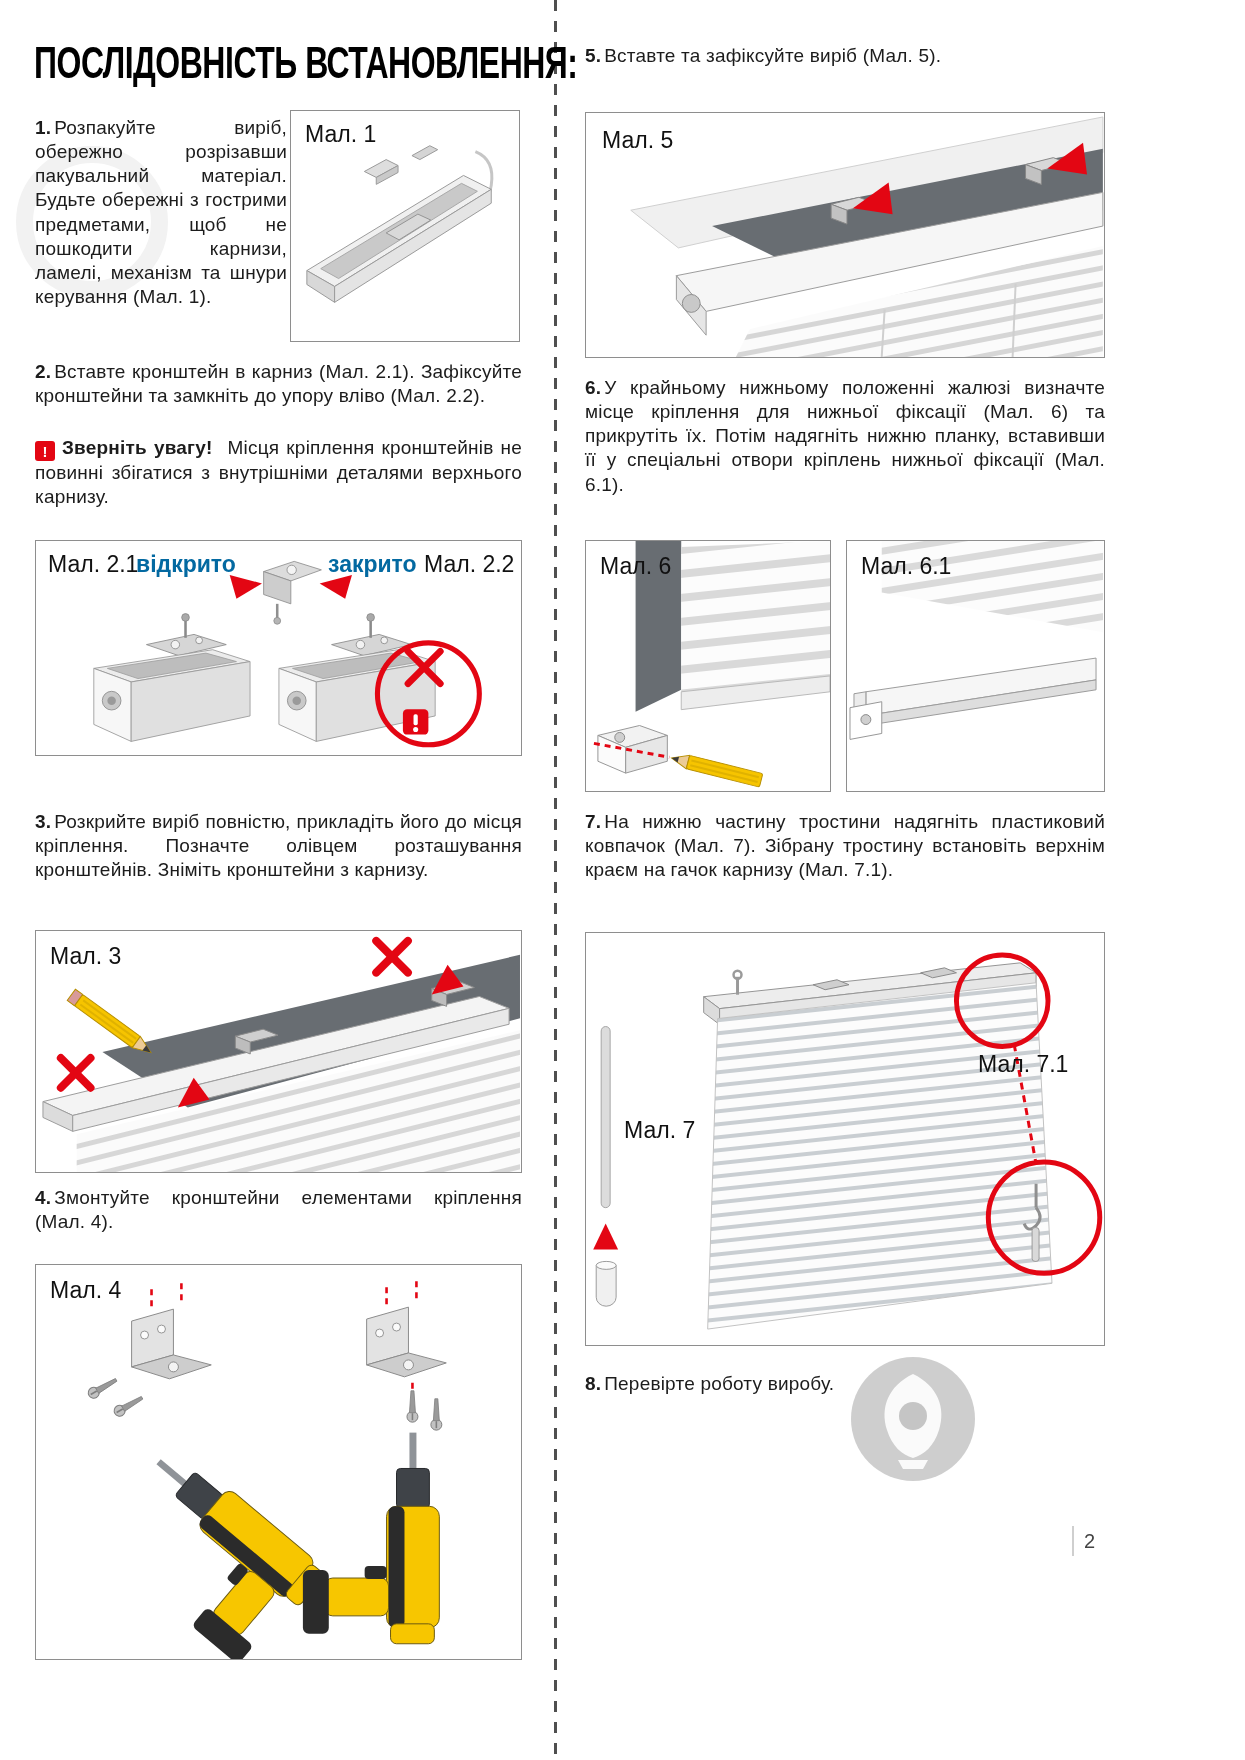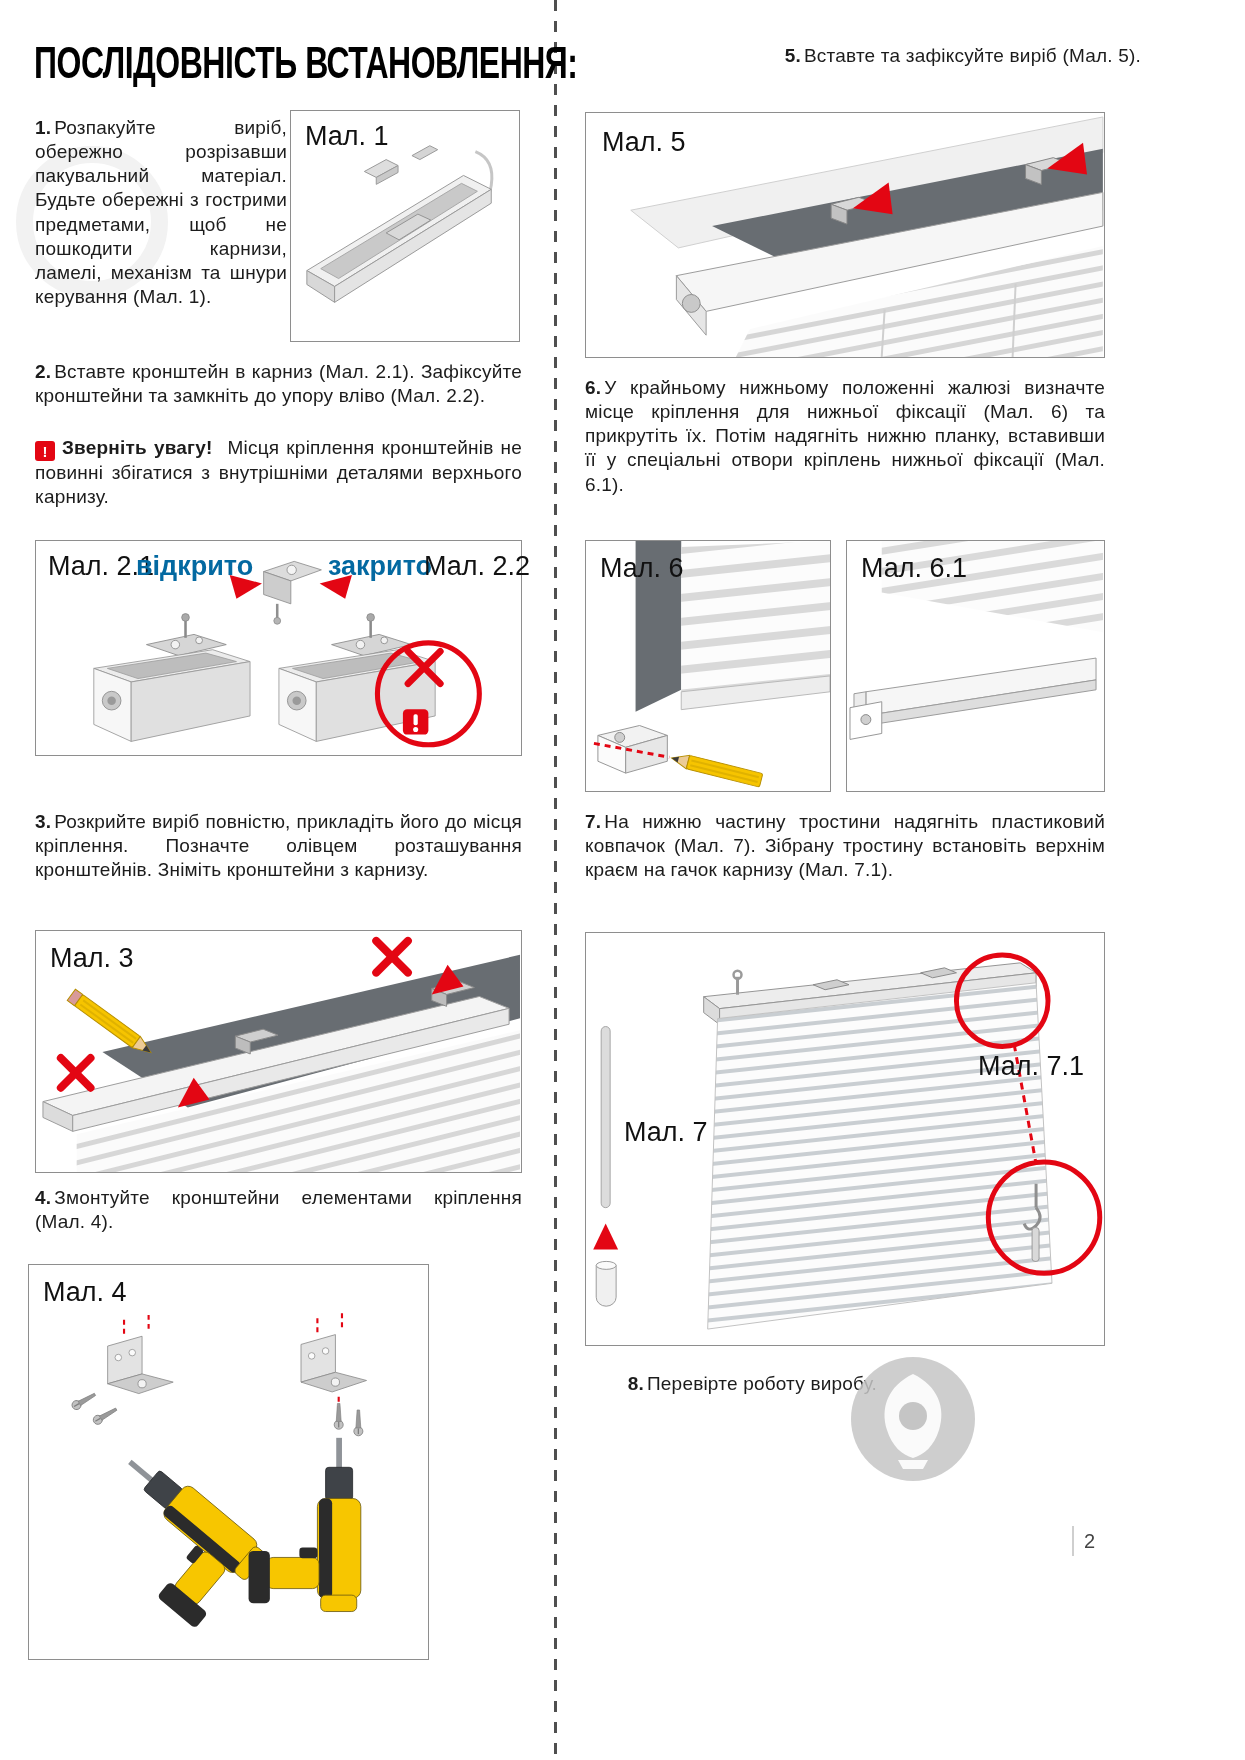--- a/index.html
+++ b/index.html
@@ -6,29 +6,29 @@
   html,body{background:#ffffff;}
   body{width:1245px;height:1760px;position:relative;overflow:hidden;
        font-family:"Liberation Sans","DejaVu Sans",sans-serif;color:#1c1c1c;}
   .divider{position:absolute;left:554px;top:0;width:3px;height:1760px;
            background:repeating-linear-gradient(180deg,#4f4f4f 0 11px,transparent 11px 21px);}
   .title{position:absolute;left:34px;top:38px;font-size:34px;font-weight:bold;
          letter-spacing:-0.5px;transform:scale(0.94,1.28);transform-origin:left top;
          white-space:nowrap;color:#000;}
   .step{position:absolute;font-size:19px;line-height:1.27;text-align:justify;
         color:#1c1c1c;letter-spacing:0.2px;}
-  .oneline{text-align:right;margin-left:36px;}
+  .oneline{text-align:left;}
   .stepnum{font-weight:bold;margin-right:3px;}
   .warn-title{margin-right:15px;}
   .warn-icon{display:inline-block;width:20px;height:20px;border-radius:3px;background:#e30613;
              color:#fff;text-align:center;line-height:21px;font-size:15px;font-weight:bold;
              margin-right:7px;vertical-align:-3px;}
   .figbox{position:absolute;border:1px solid #8e8e8e;background:#fff;}
   .figbox svg{position:absolute;left:0;top:0;width:100%;height:100%;display:block;}
-  .figlabel{position:absolute;font-size:27px;color:#111;z-index:2;white-space:nowrap;}
+  .figlabel{position:absolute;font-size:23px;color:#111;z-index:2;white-space:nowrap;}
   .figlabel.red{color:#0369a1;font-weight:bold;}
   .ghost-ring{position:absolute;left:16px;top:146px;width:152px;height:152px;
               border:17px solid #f2f2f2;border-radius:50%;}
   .watermark{position:absolute;left:846px;top:1352px;width:134px;height:134px;}
   .pagenum{position:absolute;left:1072px;top:1526px;font-size:20px;color:#444;
            border-left:2px solid #cfcfcf;padding-left:10px;line-height:30px;height:30px;}
 </style>
 </head>
 <body>
 
@@ -146,21 +146,21 @@
     </g>
     <polygon points="414,34 430,56 398,64" fill="#e30613"></polygon>
     <polygon points="158,148 174,170 142,178" fill="#e30613"></polygon>
   </svg>
 </figure>
 
 <p class="step" style="left:35px;top:1186px;width:487px">
   <b class="stepnum">4.</b><span>Змонтуйте кронштейни елементами кріплення (Мал. 4).</span>
 </p>
 
-<figure class="figbox" style="left:28px;top:1264px;width:401px;height:396px">
+<figure class="figbox" style="left:35px;top:1264px;width:487px;height:396px">
   <span class="figlabel" style="left:14px;top:12px">Мал. 4</span>
   <svg viewBox="0 0 487 395">
     <defs>
       <g id="drill">
         <rect x="0" y="34" width="40" height="7" fill="#8f9398"></rect>
         <rect x="36" y="21" width="40" height="33" rx="4" fill="#3f4348" stroke="#26282b"></rect>
         <rect x="74" y="11" width="122" height="53" rx="10" fill="#f7c600" stroke="#6b5a10"></rect>
         <rect x="74" y="46" width="122" height="16" rx="6" fill="#2b2b2b"></rect>
         <rect x="192" y="16" width="20" height="44" rx="6" fill="#f7c600" stroke="#6b5a10"></rect>
         <rect x="146" y="62" width="38" height="64" rx="8" fill="#f7c600" stroke="#6b5a10"></rect>

